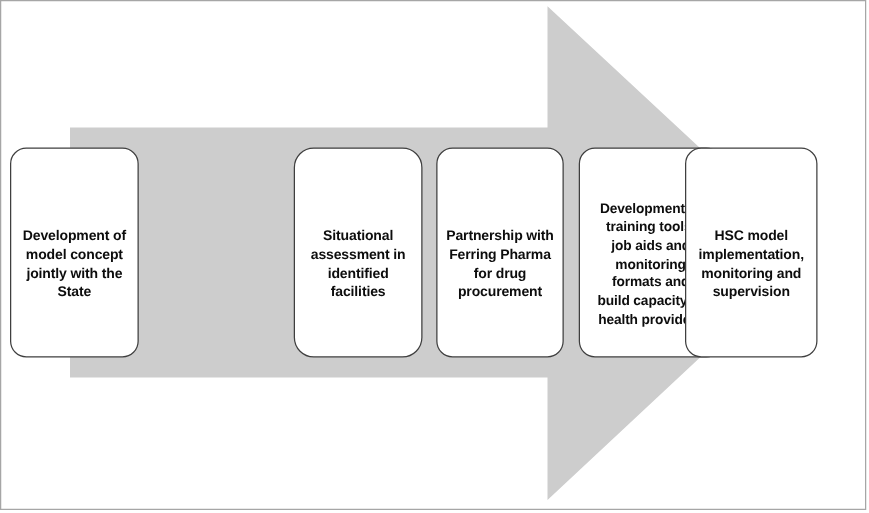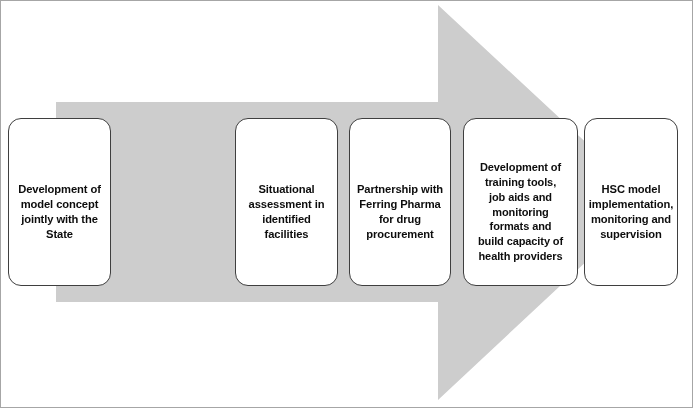--- a/index.html
+++ b/index.html
@@ -58,24 +58,24 @@
     line-height: 1.35;
     font-weight: bold;
     color: #0d0d0d;
     text-align: center;
     letter-spacing: -0.1px;
     white-space: pre-line;
     margin-top: 20px;
   }
   .box-1 { left: 8px;   width: 103px; }
   .box-2 { left: 122px; width: 102px; }
-  .box-3 { left: 235px; width: 103px; }
+  .box-3 { left: 235px; width: 103px; border-radius: 16px; }
   .box-4 { left: 349px; width: 102px; }
   .box-5 { left: 463px; width: 115px; }
-  .box-6 { left: 584px; width: 94px; }
+  .box-6 { left: 548px; width: 106px; }
   .box-5 .stage-text { font-size: 11px; }
 </style>
 </head>
 <body>
 
 <div id="canvas">
 
   <svg id="arrow-svg" viewBox="0 0 695 410" xmlns="http://www.w3.org/2000/svg">
     <polygon points="56,102 438,102 438,5 650,202 438,400 438,302 56,302" fill="#cdcdcd"></polygon>
   </svg>

